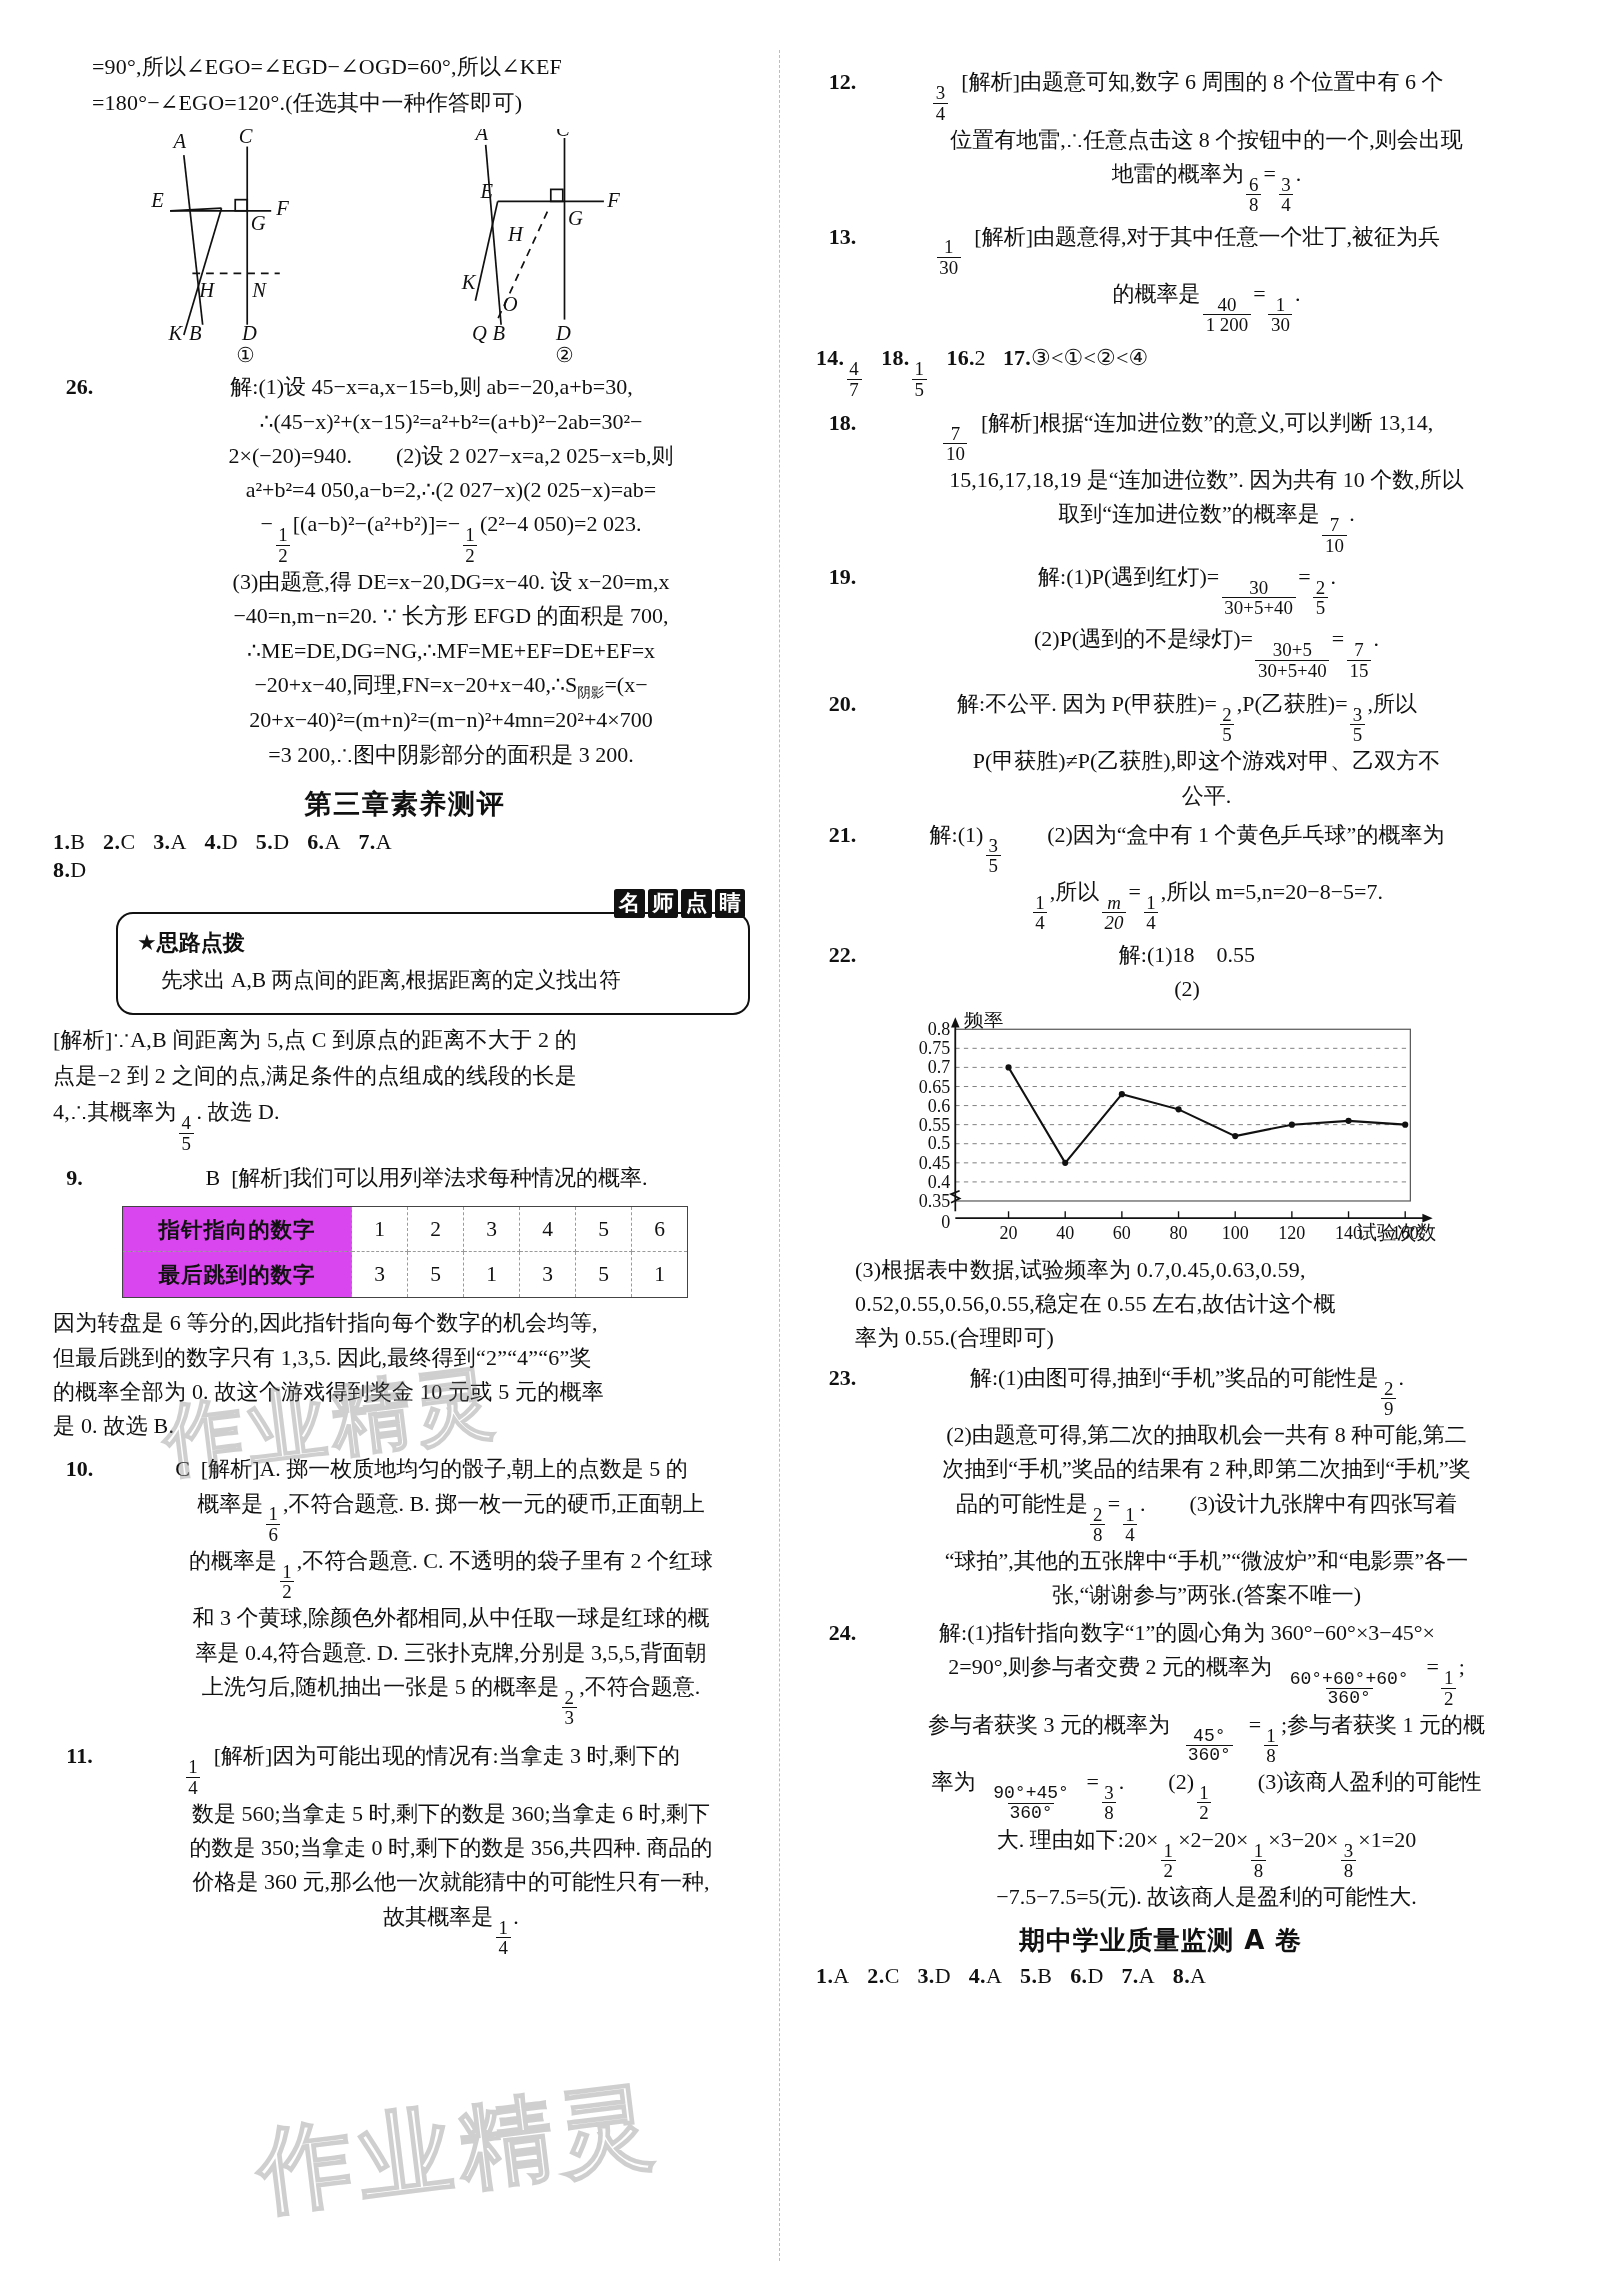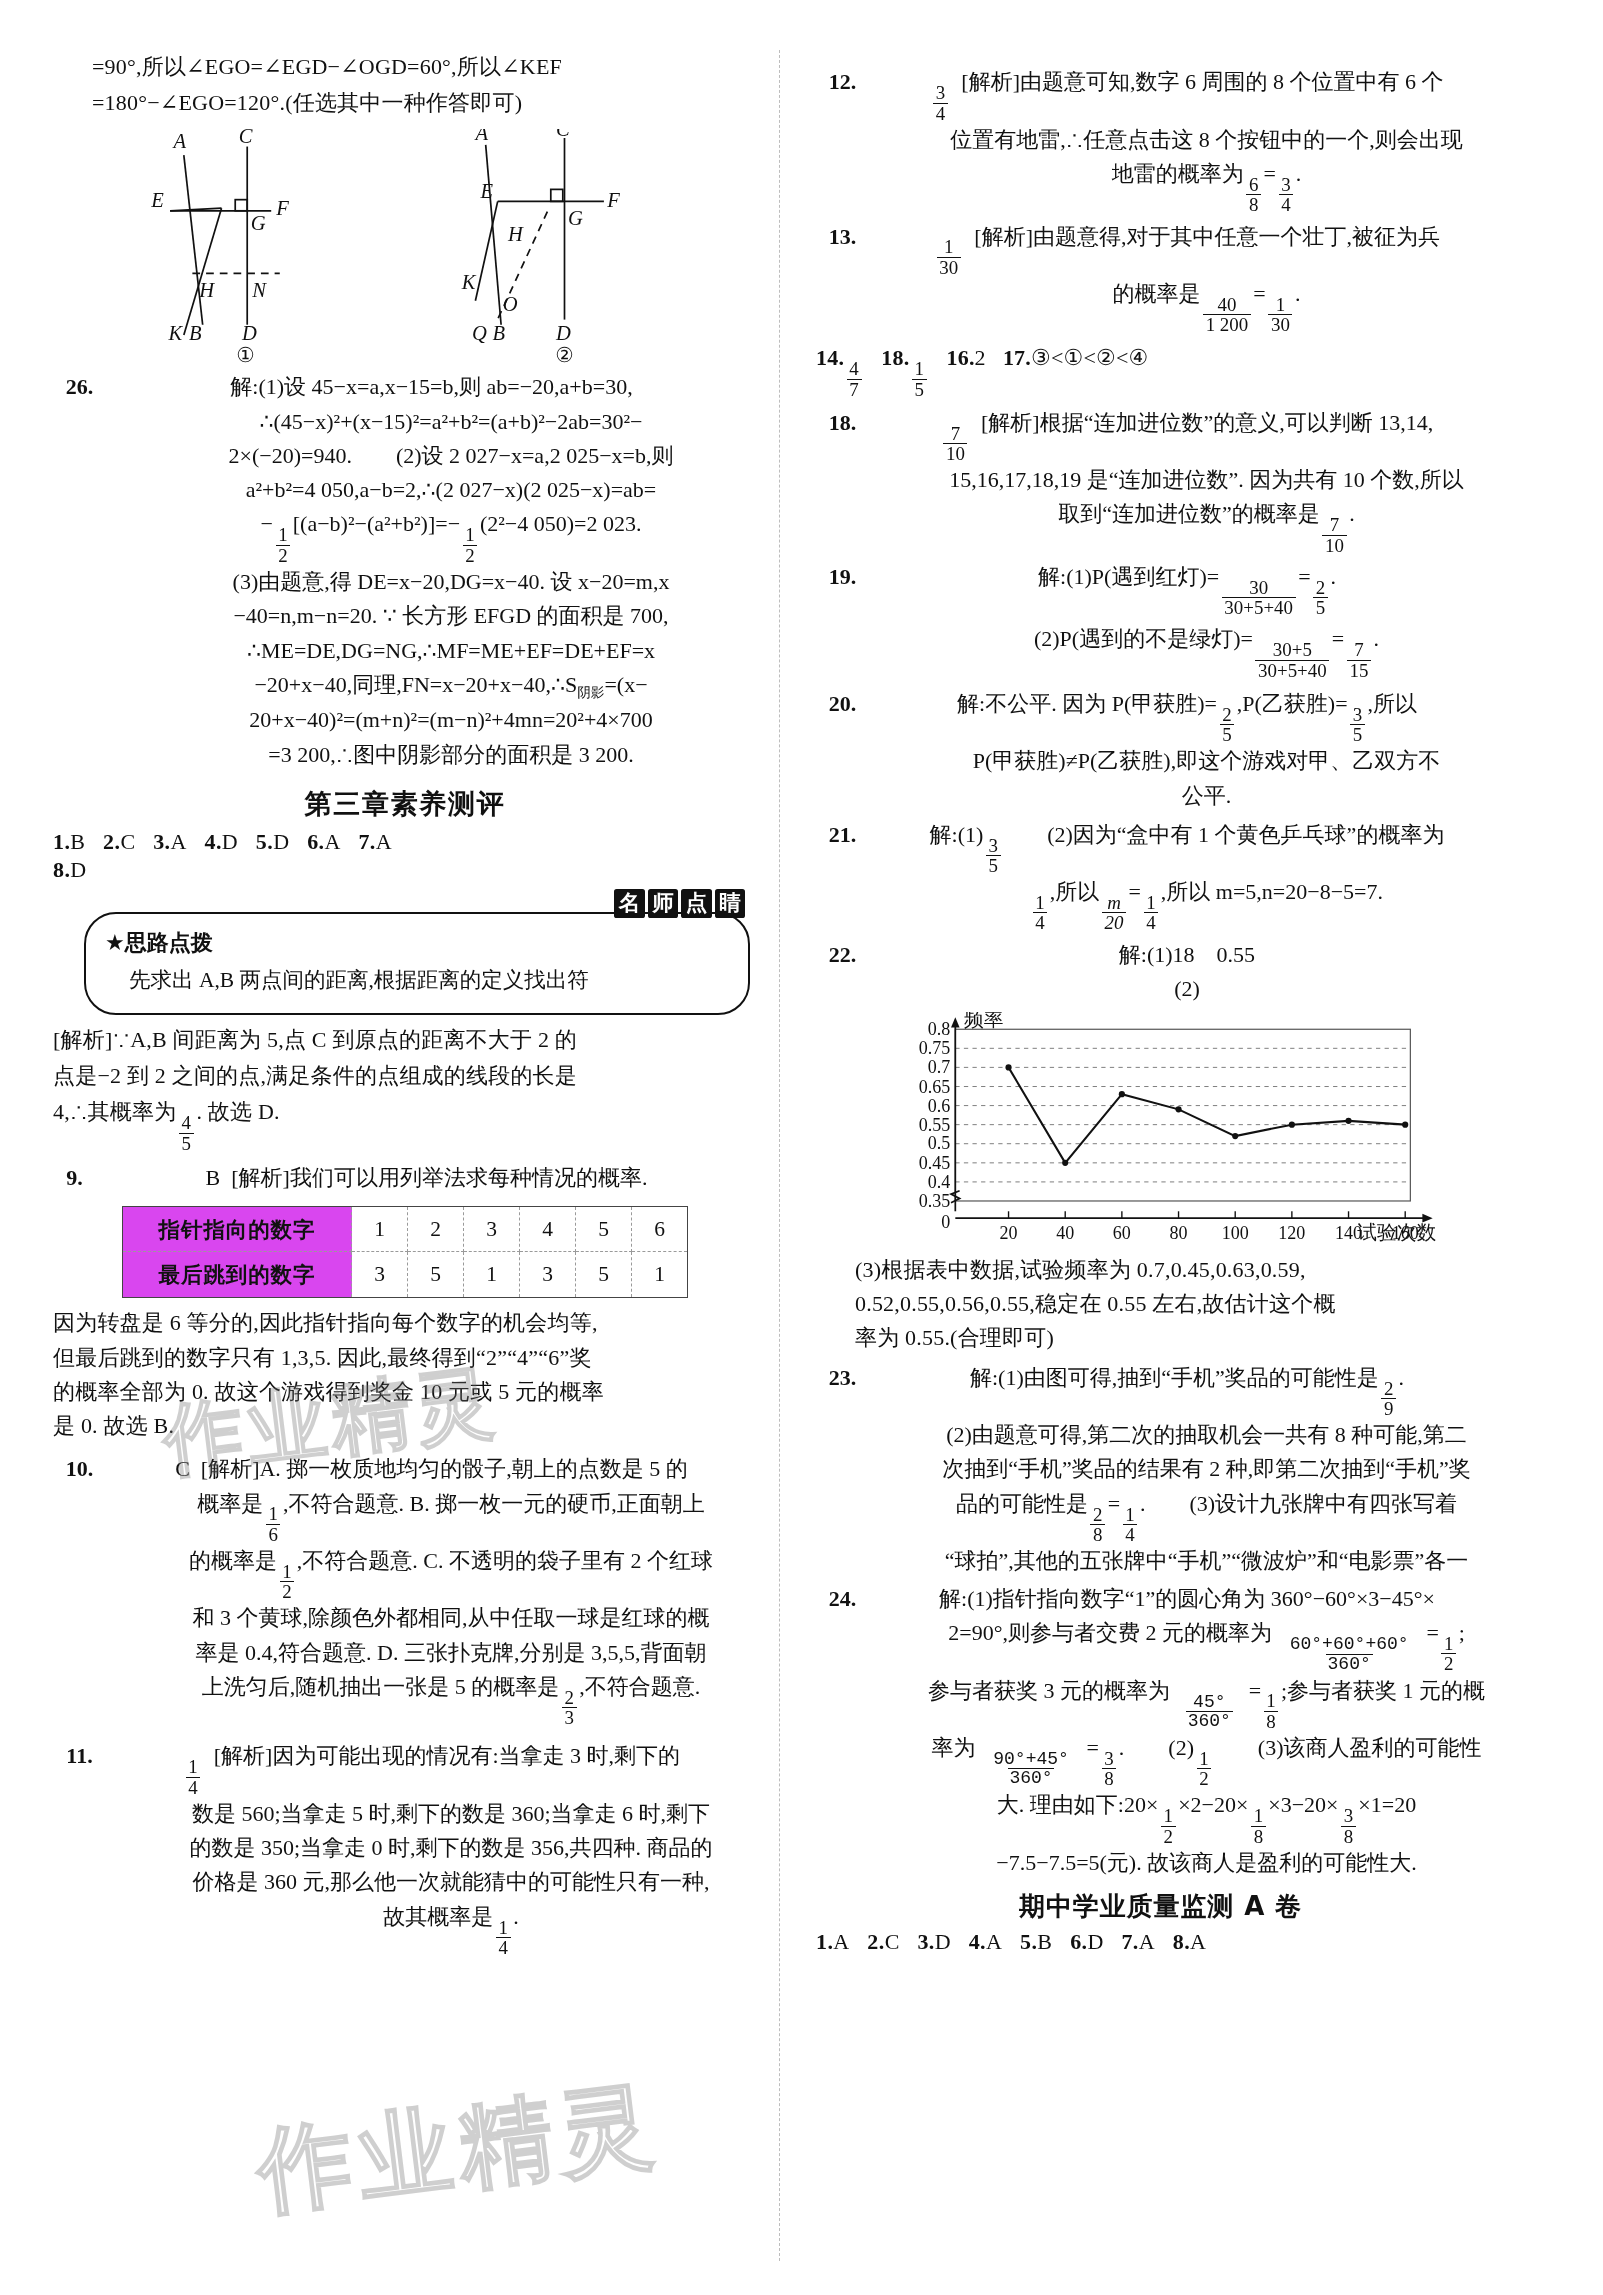--- a/index.html
+++ b/index.html
@@ -44,21 +44,21 @@
              font-family:"DejaVu Sans","Liberation Sans",sans-serif;margin:13.7px 0 6.9px 0;}
   .sec-title2{text-align:center;font-weight:bold;font-size:26px;letter-spacing:0.9px;
              font-family:"DejaVu Sans","Liberation Sans",sans-serif;margin:8.6px 0 5.1px 0;}
   .ansrow{font-size:22px;letter-spacing:0.4px;margin:2.6px 0;}
   .ansrow b{font-weight:bold;}
   
   .tipwrap{position:relative;margin:29px 6.9px 8.6px 31px;}
   .tipbadge{position:absolute;right:5.1px;top:-23px;display:flex;gap:3.4px;z-index:3;}
   .tipbadge span{background:#111;color:#fff;font-weight:bold;font-size:21.5px;
      font-family:"DejaVu Sans","Liberation Sans",sans-serif;padding:2.6px 4.3px 4.3px 4.3px;line-height:1;border-radius:2.6px;}
-  .tipbox{border:2.6px solid #111;border-radius:32px;padding:13.7px 19px 15.4px 19px;background:#fff;}
+  .tipbox{border:2.6px solid #111;border-radius:17px;padding:13.7px 19px 15.4px 19px;background:#fff;margin-left:32px;}
   .tiphead{font-weight:bold;font-size:22px;font-family:"DejaVu Sans","Liberation Sans",sans-serif;margin-bottom:5.1px;}
   .tipline{font-size:21.5px;line-height:1.6;padding-left:24px;}
   
   .dtable{border-collapse:collapse;margin:10.3px auto 8.6px auto;border:1.7px solid #444;}
   .dtable td{border-right:1.7px dashed #9a9a9a;border-bottom:1.7px dashed #9a9a9a;
              text-align:center;font-size:21.5px;padding:7.7px 0;}
   .dtable tr:last-child td{border-bottom:none;}
   .dtable td:last-child{border-right:none;}
   .dtable td.hdr{font-weight:bold;font-family:"DejaVu Sans","Liberation Sans",sans-serif;
              background:#d946ef;width:204px;padding:7.7px 12px;text-align:center;letter-spacing:0.9px;font-size:21.5px;}
@@ -532,20 +532,21 @@
         <div class="indent">
           <span>品的可能性是</span><span class="frac">
                 <span class="nu">2</span>
                 <span class="de">8</span>
               </span><span>=</span><span class="frac">
                 <span class="nu">1</span>
                 <span class="de">4</span>
               </span><span>.　　(3)设计九张牌中有四张写着</span>
         </div>
         <div class="indent">“球拍”,其他的五张牌中“手机”“微波炉”和“电影票”各一</div>
+        <div class="indent">张,“谢谢参与”两张.(答案不唯一)</div>
       </div>
     </div>
 
     <div class="qrow" style="margin-top:3.4px">
       <div class="qnum w3">24.</div>
       <div class="qbody">
         <div>解:(1)指针指向数字“1”的圆心角为 360°−60°×3−45°×</div>
         <div class="indent">
           <span>2=90°,则参与者交费 2 元的概率为</span><span class="fracS">
                 <span class="nu">60°+60°+60°</span>

